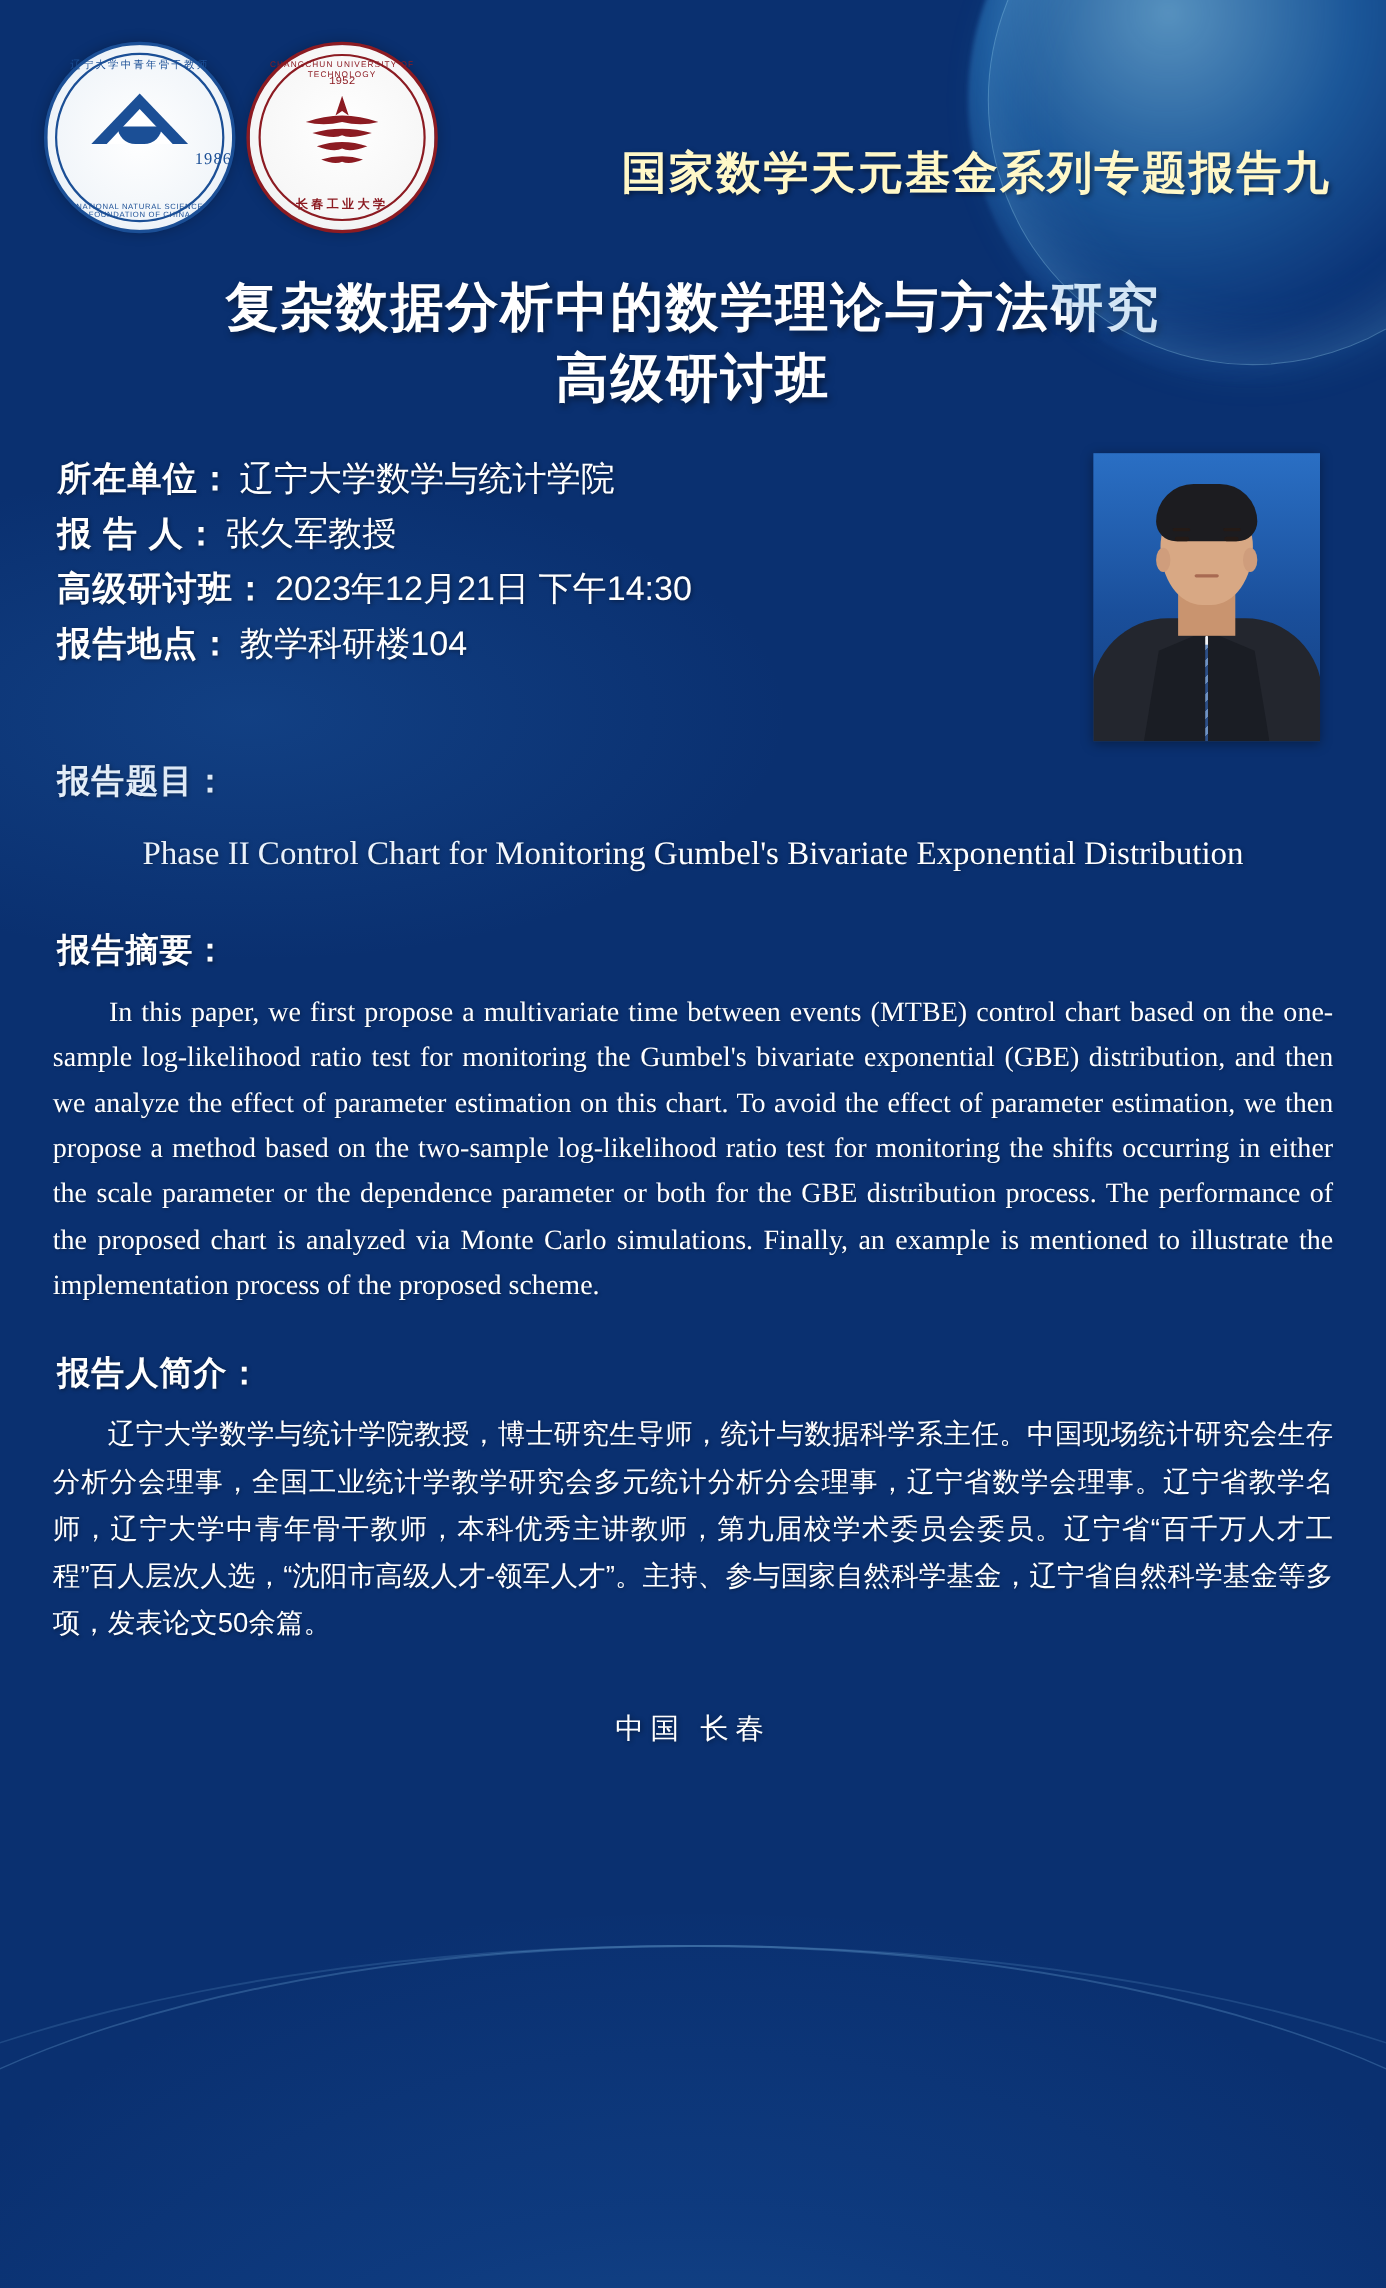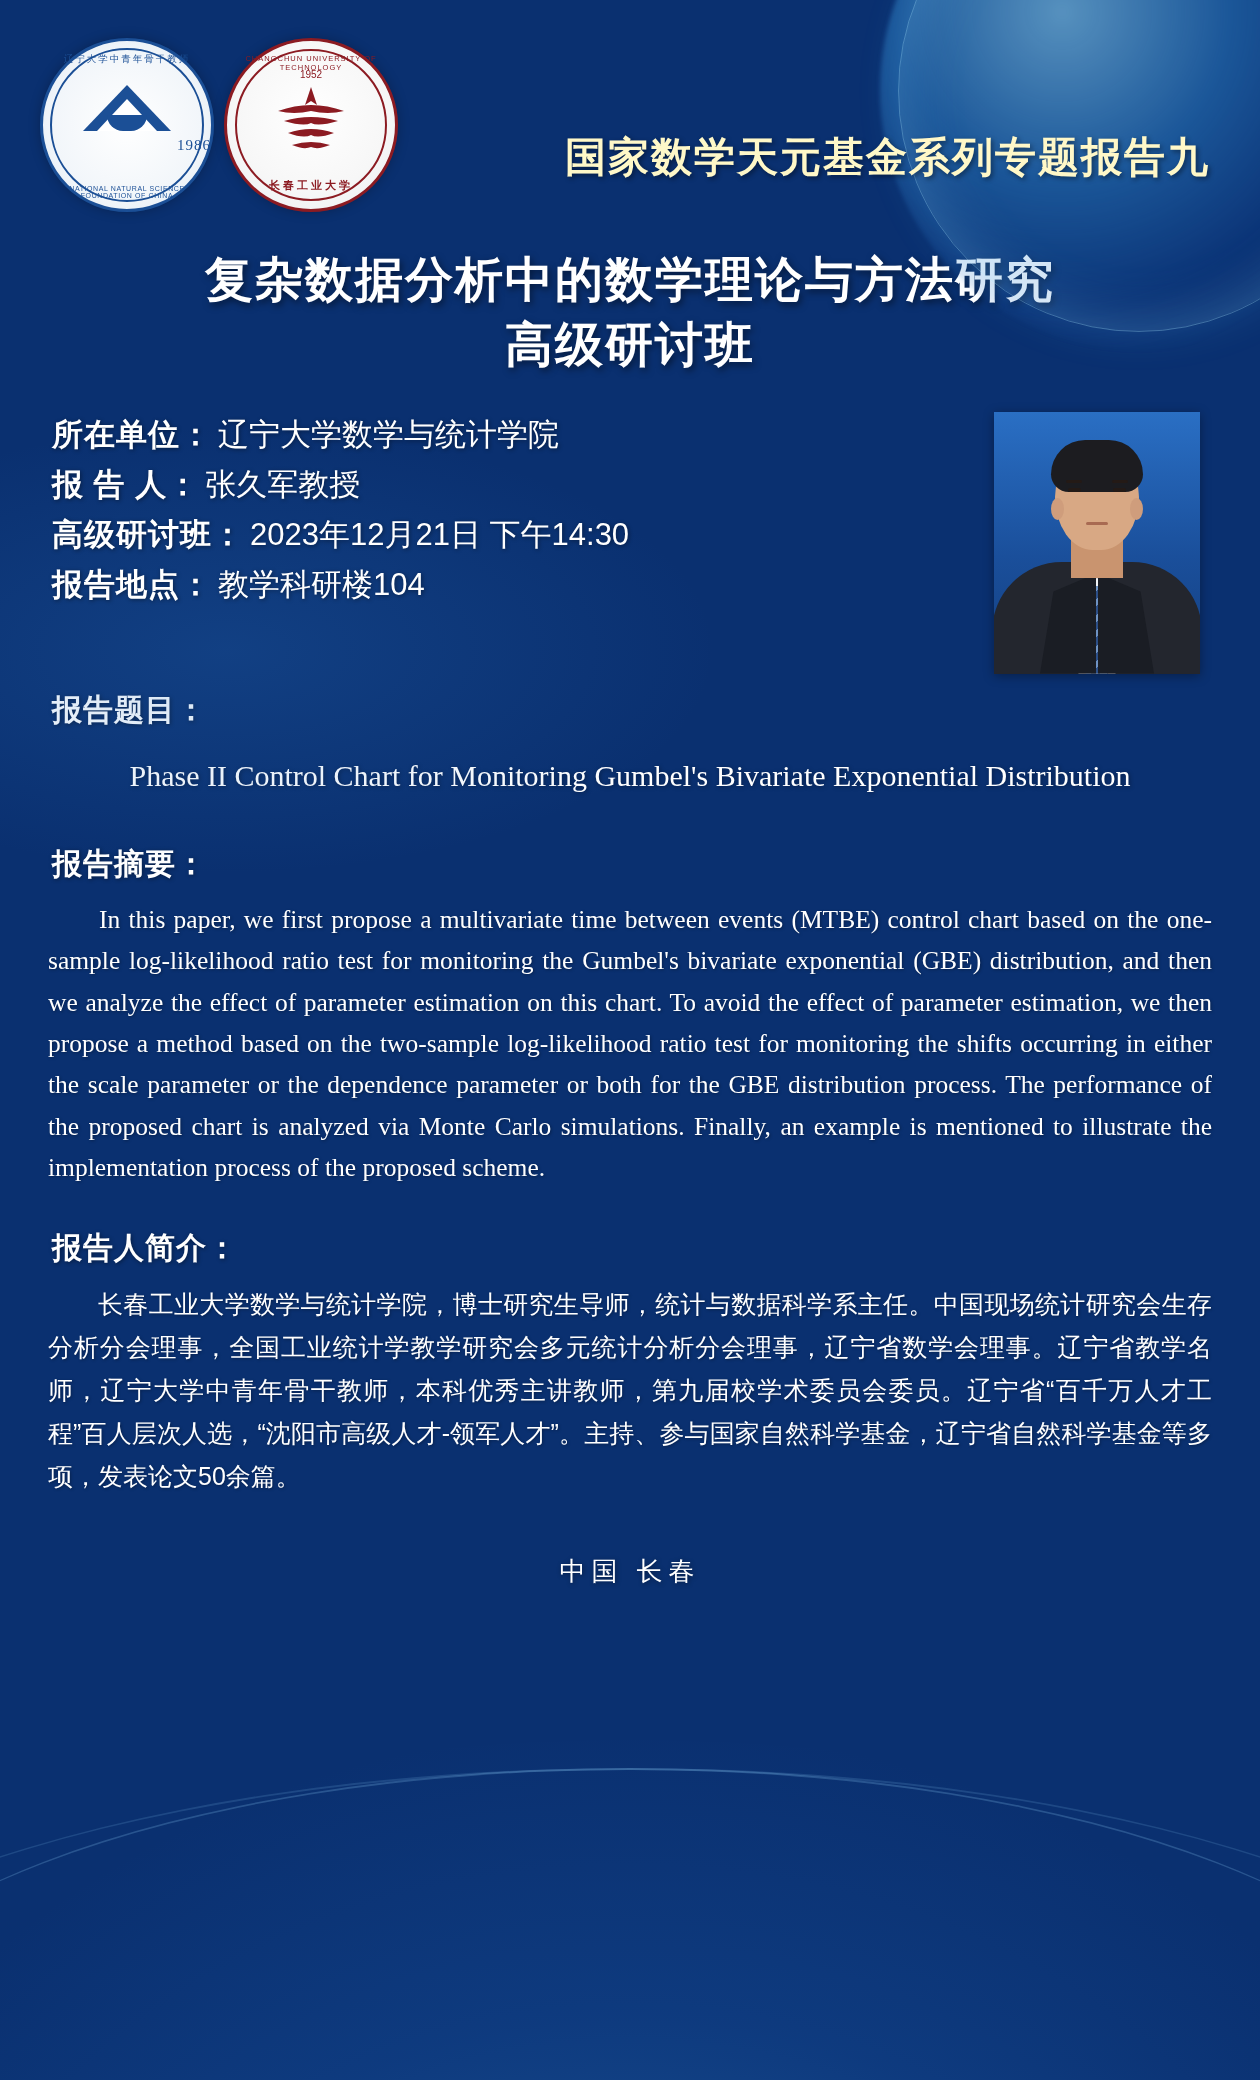--- a/index.html
+++ b/index.html
@@ -200,21 +200,21 @@
     color: #8c1b22;
     letter-spacing: 1px;
   }
   .logo-cut .year {
     position: absolute;
     left: 0; right: 0;
     top: 28px;
     text-align: center;
     font-size: 10px;
     color: #8c1b22;
-    font-family: Liberation Sans, sans-serif;
+    font-family: Liberation Mono, monospace;
   }
   .logo-cut .mark {
     position: absolute;
     left: 50%;
     top: 44px;
     transform: translateX(-50%);
     width: 86px;
     height: 72px;
   }
   .logo-cut .cn-bottom {
@@ -555,16 +555,16 @@
     </div>
   </div>
 
   <div class="section-head">报告题目：</div>
   <div class="topic-en">Phase II Control Chart for Monitoring Gumbel's Bivariate Exponential Distribution</div>
 
   <div class="section-head abstract-head">报告摘要：</div>
   <div class="abstract-body">In this paper, we first propose a multivariate time between events (MTBE) control chart based on the one-sample log-likelihood ratio test for monitoring the Gumbel's bivariate exponential (GBE) distribution, and then we analyze the effect of parameter estimation on this chart. To avoid the effect of parameter estimation, we then propose a method based on the two-sample log-likelihood ratio test for monitoring the shifts occurring in either the scale parameter or the dependence parameter or both for the GBE distribution process. The performance of the proposed chart is analyzed via Monte Carlo simulations. Finally, an example is mentioned to illustrate the implementation process of the proposed scheme.</div>
 
   <div class="section-head bio-head">报告人简介：</div>
-  <div class="bio-body">长春工业大学数学与统计学院，博士研究生导师，统计与数据科学系主任。中国现场统计研究会生存分析分会理事，全国工业统计学教学研究会多元统计分析分会理事，辽宁省数学会理事。辽宁省教学名师，辽宁大学中青年骨干教师，本科优秀主讲教师，第九届校学术委员会委员。辽宁省“百千万人才工程”百人层次人选，“沈阳市高级人才-领军人才”。主持、参与国家自然科学基金，辽宁省自然科学基金等多项，发表论文50余篇。</div>
+  <div class="bio-body">辽宁大学数学与统计学院教授，博士研究生导师，统计与数据科学系主任。中国现场统计研究会生存分析分会理事，全国工业统计学教学研究会多元统计分析分会理事，辽宁省数学会理事。辽宁省教学名师，辽宁大学中青年骨干教师，本科优秀主讲教师，第九届校学术委员会委员。辽宁省“百千万人才工程”百人层次人选，“沈阳市高级人才-领军人才”。主持、参与国家自然科学基金，辽宁省自然科学基金等多项，发表论文50余篇。</div>
 
   <div class="place">中国 长春</div>
 </div>
 
 </body></html>

